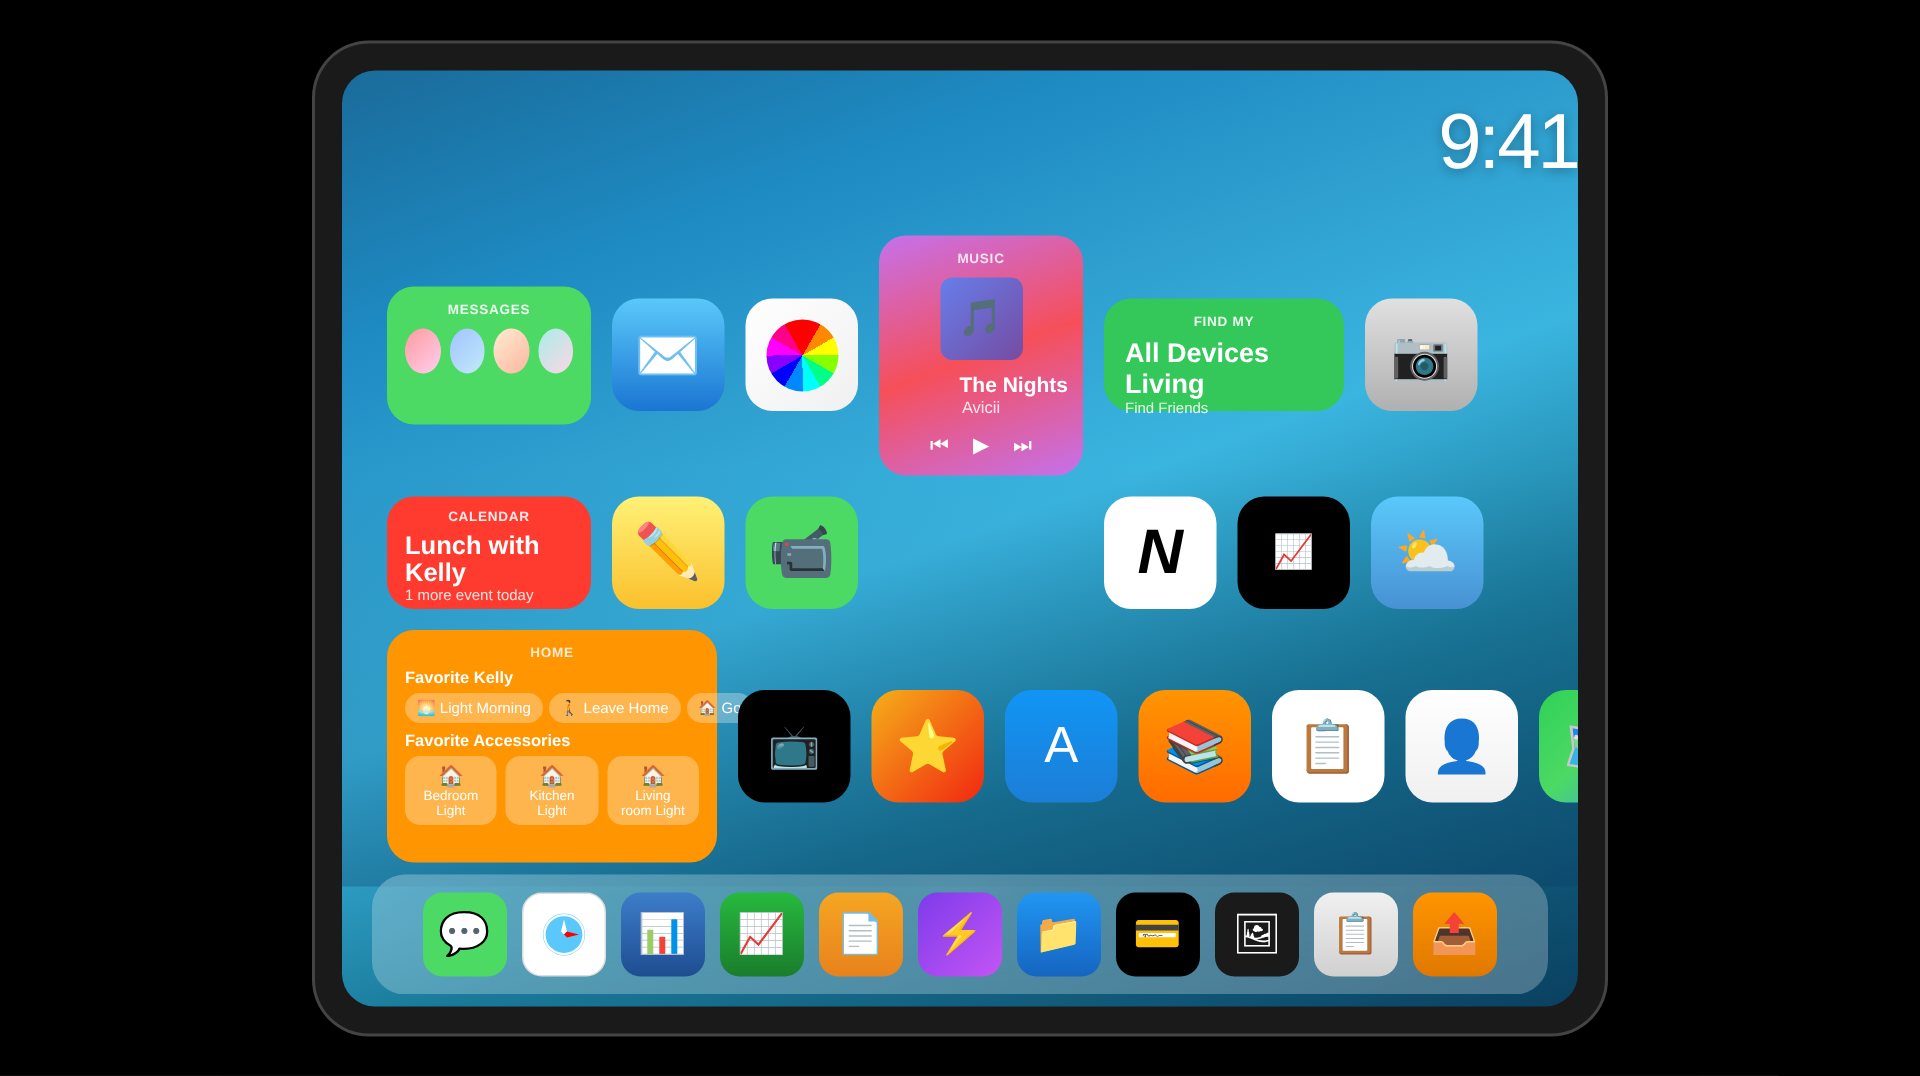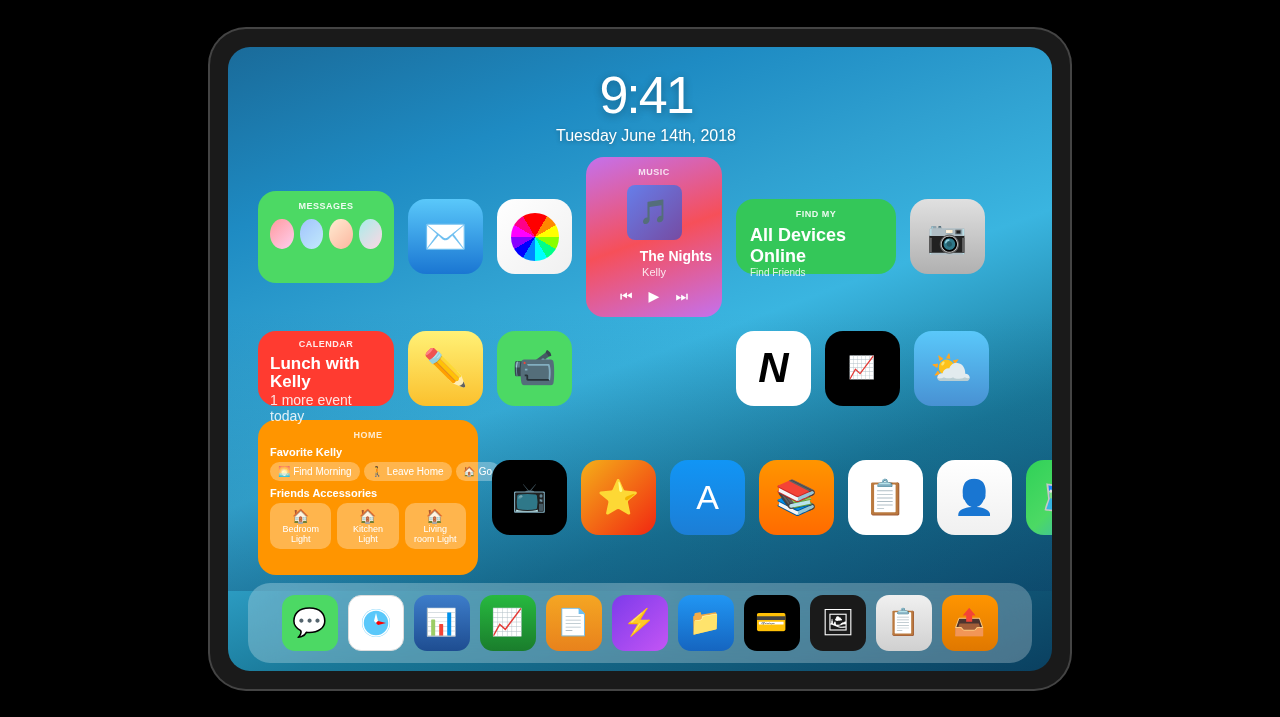--- a/index.html
+++ b/index.html
@@ -44,21 +44,21 @@
       z-index: 0;
     }
 
     
     .status-bar {
       position: absolute;
       top: 0;
       left: 12px;
       right: 0;
       z-index: 10;
-      text-align: center;
+      text-align: right;
       padding-top: 18px;
       color: white;
     }
     .time-display {
       font-size: 52px;
       font-weight: 200;
       letter-spacing: -2px;
       text-shadow: 0 2px 8px rgba(0,0,0,0.3);
     }
     .date-display {
@@ -202,21 +202,21 @@
     .calendar-widget {
       width: 136px;
       height: 75px;
       background: #FF3B30;
       border-radius: 18px;
       padding: 8px 12px;
       color: white;
     }
     .calendar-widget .widget-label { font-size: 9px; font-weight: 700; text-transform: uppercase; }
     .cal-event { font-size: 17px; font-weight: 600; margin-top: 6px; line-height: 1.1; }
-    .cal-time { font-size: 14px; opacity: 0.85; }
+    .cal-time { font-size: 10px; opacity: 0.85; }
 
     
     .notes-icon { background: linear-gradient(180deg, #FFF176 0%, #FBC02D 100%); }
 
     
     .facetime-icon { background: #4CD964; }
 
     
     .news-icon {
       background: white;
@@ -374,21 +374,20 @@
 </head>
 <body>
 
 <div class="ipad-frame">
   <div class="ipad-screen">
 
     <div class="wave-overlay"></div>
 
     <div class="status-bar">
       <div class="time-display">9:41</div>
-      <div class="date-display">Tuesday June 14th, 2018</div>
     </div>
 
     <div class="app-grid">
 
       <div class="grid-row">
 
         <div class="widget messages-widget">
           <div class="widget-label">MESSAGES</div>
           <div class="avatar-row">
             <div class="avatar avatar-1"></div>
@@ -403,31 +402,31 @@
         </div>
 
         <div class="app-icon photos-icon" style="overflow:hidden;">
           <div class="rainbow-circle"></div>
         </div>
 
         <div class="music-widget">
           <div class="widget-label">MUSIC</div>
           <div class="album-art">🎵</div>
           <div class="song-title">The Nights</div>
-          <div class="song-artist">Kelly</div>
+          <div class="song-artist">Avicii</div>
           <div class="music-controls">
             <span>⏮</span>
             <span>▶</span>
             <span>⏭</span>
           </div>
         </div>
 
         <div class="findmy-widget">
           <div class="widget-label">FIND MY</div>
-          <div class="findmy-status">All Devices Online</div>
+          <div class="findmy-status">All Devices Living</div>
           <div class="findmy-sub">Find Friends</div>
         </div>
 
         <div class="app-icon camera-icon-widget">
           📷
         </div>
 
       </div>
 
       <div class="grid-row">
@@ -461,25 +460,25 @@
         </div>
 
       </div>
 
       <div class="grid-row">
 
         <div class="home-widget">
           <div class="widget-label">HOME</div>
           <div class="home-section-title">Favorite Kelly</div>
           <div class="home-scenes">
-            <div class="scene-btn">🌅 Find Morning</div>
+            <div class="scene-btn">🌅 Light Morning</div>
             <div class="scene-btn">🚶 Leave Home</div>
             <div class="scene-btn">🏠 Go</div>
           </div>
-          <div class="home-section-title">Friends Accessories</div>
+          <div class="home-section-title">Favorite Accessories</div>
           <div class="home-accessories">
             <div class="accessory-item">
               <span class="accessory-icon">🏠</span>
               Bedroom Light
             </div>
             <div class="accessory-item">
               <span class="accessory-icon">🏠</span>
               Kitchen Light
             </div>
             <div class="accessory-item">

